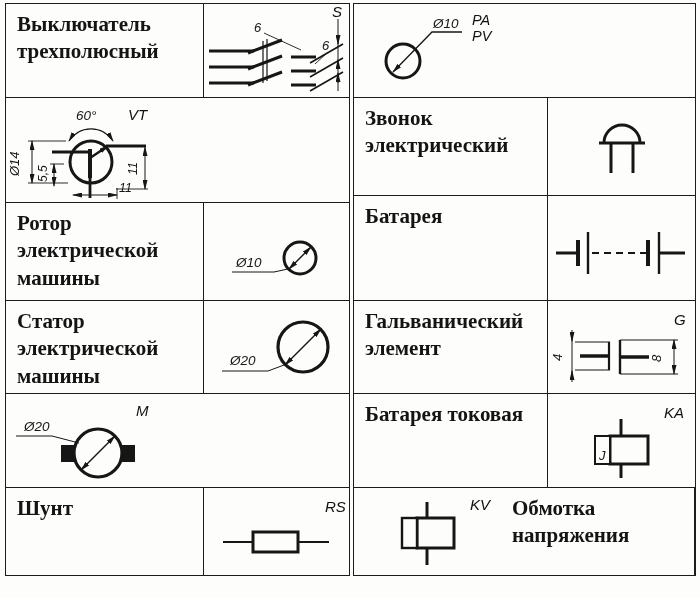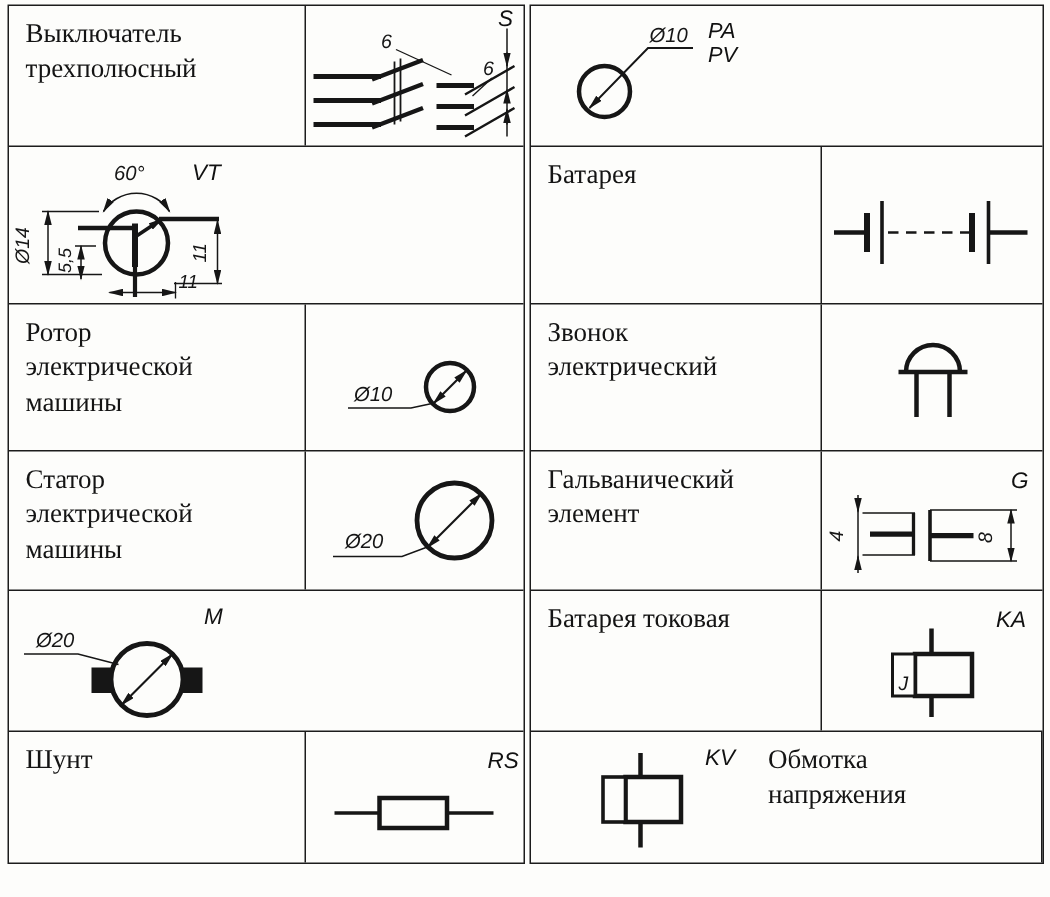--- a/index.html
+++ b/index.html
@@ -6,21 +6,21 @@
   .page{width:700px;height:598px;background:#fdfdfb;position:relative;
         font-family:"Liberation Serif",serif;color:#141414;overflow:hidden;}
   .tbl{position:absolute;top:3px;left:5px;display:flex;}
   .half{border:1.5px solid #1c1c1c;background:#fdfdfb;}
   .half.l{margin-right:3px;}
   .row{display:flex;border-bottom:1px solid #1c1c1c;box-sizing:border-box;}
   .row:last-child{border-bottom:none;}
   .r0{height:94px}.r1{height:105px}.r2{height:98px}.r3{height:93px}.r4{height:94px}.r5{height:87px}
   .cell{box-sizing:border-box;}
   .name{border-right:1px solid #1c1c1c;padding:7px 8px 0 11px;
-        font-size:18px;line-height:1.3;white-space:pre-line;}
+        font-size:21px;line-height:1.3;white-space:pre-line;font-weight:bold;}
   .half.l .name{width:198px}
   .half.l .sym{width:145px}
   .half.r .name{width:194px}
   .half.r .sym{width:147px}
   .sym svg{display:block}
   .stroke{stroke:#161616;fill:none;stroke-linecap:butt}
   .dim{font-family:"Liberation Sans",sans-serif;font-style:italic;fill:#161616;}
   .code{font-family:"Liberation Sans",sans-serif;font-style:italic;fill:#111;}
 </style>
 </head>
@@ -166,46 +166,46 @@
        <circle cx="49" cy="57" r="17" stroke-width="3"></circle>
        <path d="M39,68L78,28L108,28" stroke-width="1.3" marker-start="url(#ar)"></path>
       </g>
       <text class="dim" x="79" y="24" font-size="13.5">Ø10</text>
       <text class="code" x="118" y="21" font-size="14.5">PA</text>
       <text class="code" x="118" y="37" font-size="14.5">PV</text>
      </svg>
     </div>
    </div>
 
+   <div class="row r2">
+    <div class="cell name">Звонок
+электрический</div>
+    <div class="cell sym">
+     <svg width="147" height="97" viewBox="0 0 147 97">
+      <g class="stroke">
+       <path d="M56,45A18,18 0 0 1 92,45" stroke-width="3"></path>
+       <path d="M51,45H97" stroke-width="3"></path>
+       <path d="M63,45V75 M85,45V75" stroke-width="3"></path>
+      </g>
+     </svg>
+    </div>
+   </div>
+
    <div class="row r1">
     <div class="cell name">Батарея</div>
     <div class="cell sym">
      <svg width="147" height="104" viewBox="0 0 147 104">
       <g class="stroke">
        <path d="M8,57H30" stroke-width="3"></path>
        <path d="M30,44V70" stroke-width="4"></path>
        <path d="M40,36V78" stroke-width="2.4"></path>
        <path d="M44,57H98" stroke-width="1.8" stroke-dasharray="7,5"></path>
        <path d="M100,44V70" stroke-width="4"></path>
        <path d="M111,36V78" stroke-width="2.4"></path>
        <path d="M111,57H137" stroke-width="3"></path>
-      </g>
-     </svg>
-    </div>
-   </div>
-
-   <div class="row r2">
-    <div class="cell name">Звонок
-электрический</div>
-    <div class="cell sym">
-     <svg width="147" height="97" viewBox="0 0 147 97">
-      <g class="stroke">
-       <path d="M56,45A18,18 0 0 1 92,45" stroke-width="3"></path>
-       <path d="M51,45H97" stroke-width="3"></path>
-       <path d="M63,45V75 M85,45V75" stroke-width="3"></path>
       </g>
      </svg>
     </div>
    </div>
 
    <div class="row r3">
     <div class="cell name">Гальванический
 элемент</div>
     <div class="cell sym">
      <svg width="147" height="92" viewBox="0 0 147 92">

